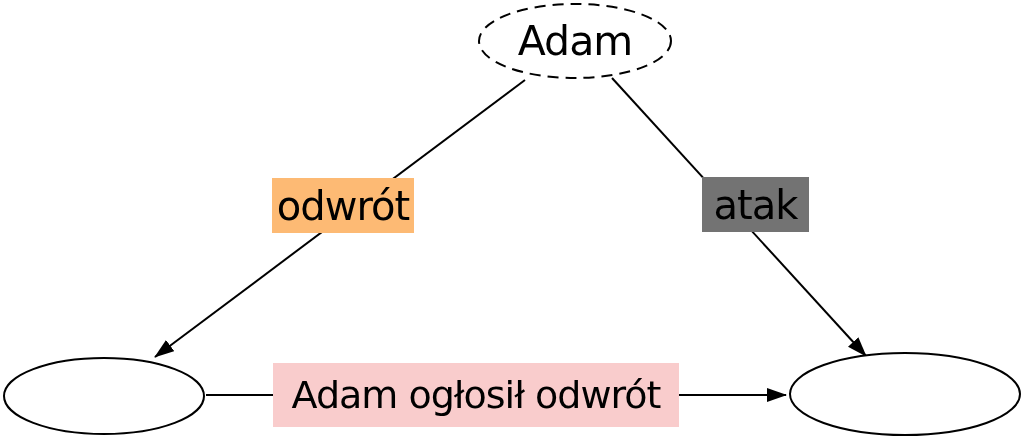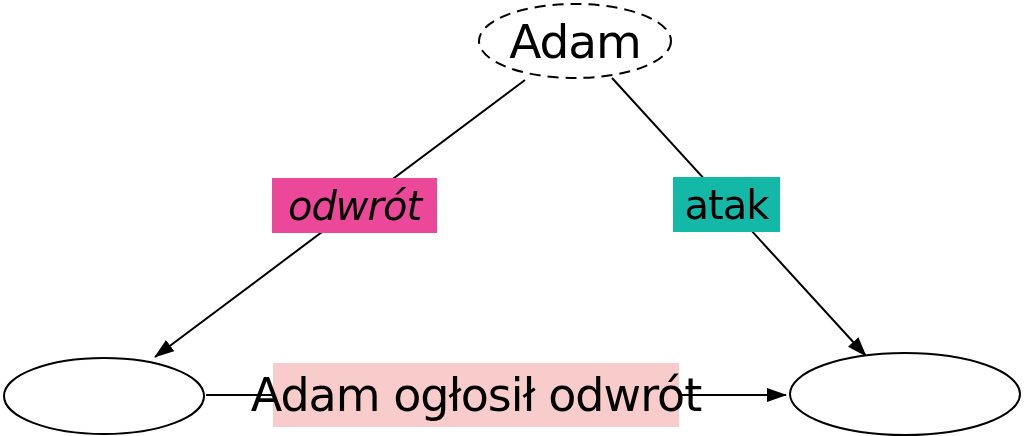--- a/index.html
+++ b/index.html
@@ -33,37 +33,37 @@
     stroke-width: 2;
   }
   .node-ellipse.dashed {
     stroke-dasharray: 11 7;
   }
   .node-label {
     position: absolute;
     display: flex;
     align-items: center;
     justify-content: center;
-    font-size: 47px;
+    font-size: 41px;
     line-height: 1;
     white-space: nowrap;
     letter-spacing: -1px;
   }
   .edge-label {
     position: absolute;
     display: flex;
     align-items: center;
     justify-content: center;
     font-size: 40px;
     line-height: 1;
     white-space: nowrap;
     letter-spacing: -1px;
   }
   .edge-label.long {
-    font-size: 46px;
+    font-size: 38px;
   }
 </style>
 </head>
 <body>
 
 <div class="canvas">
 
   <svg class="edges-layer" width="1024" height="436" viewBox="0 0 1024 436" xmlns="http://www.w3.org/2000/svg">
     <defs>
       <marker id="arrow" markerUnits="userSpaceOnUse" markerWidth="22" markerHeight="16" refX="19" refY="7" orient="auto">
@@ -77,19 +77,19 @@
 
     <ellipse class="node-ellipse dashed" cx="575" cy="41" rx="96" ry="37"></ellipse>
     <ellipse class="node-ellipse" cx="104" cy="396" rx="100" ry="38"></ellipse>
     <ellipse class="node-ellipse" cx="905" cy="394" rx="115" ry="41"></ellipse>
   </svg>
 
   <div class="node-label" style="left:479px; top:4px; width:192px; height:74px;">Adam</div>
 
 
 
-  <div class="edge-label" style="left: 272px; top: 178px; width: 165px; height: 55px; background-color: #ec4899; font-style: italic;">odwrót</div>
+  <div class="edge-label" style="left: 272px; top: 178px; width: 142px; height: 55px; background-color: #fdba74;">odwrót</div>
 
-  <div class="edge-label" style="left: 673px; top: 177px; width: 107px; height: 55px; background-color: #14b8a6;">atak</div>
+  <div class="edge-label" style="left: 702px; top: 177px; width: 107px; height: 55px; background-color: #737373;">atak</div>
 
   <div class="edge-label long" style="left: 273px; top: 363px; width: 406px; height: 64px; background-color: rgb(249, 204, 204);">Adam ogłosił odwrót</div>
 
 </div>
 
 </body></html>

